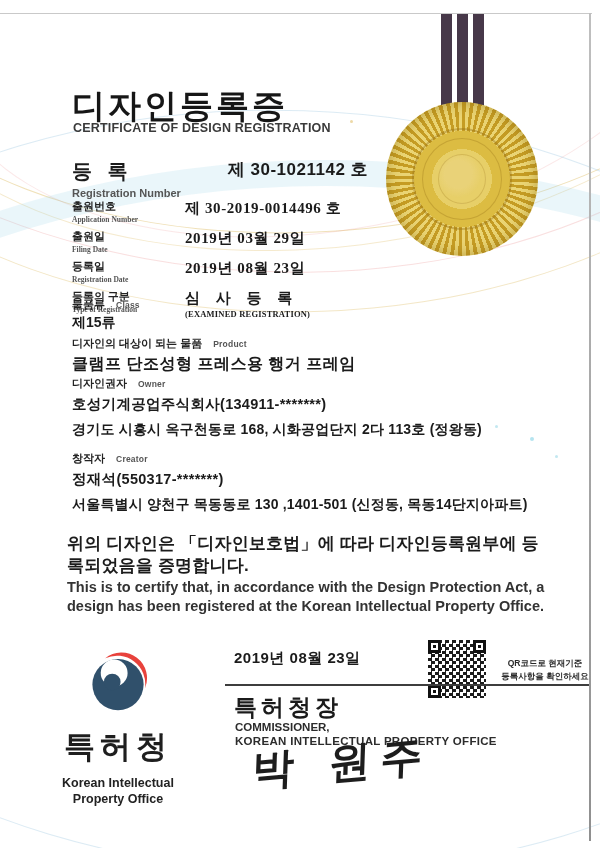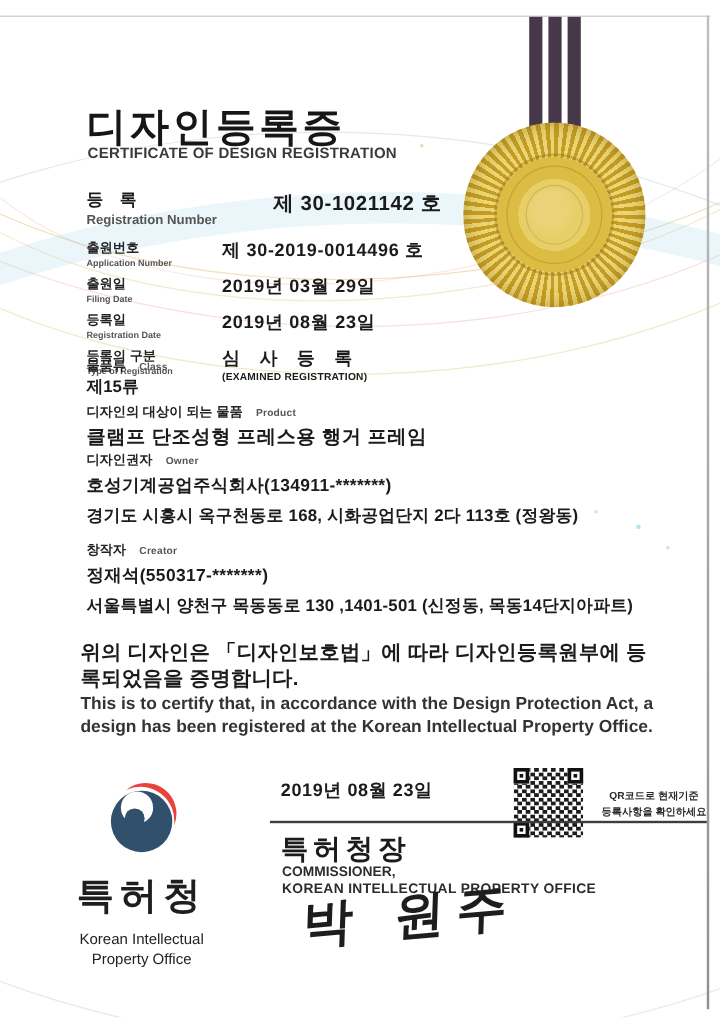--- a/index.html
+++ b/index.html
@@ -32,26 +32,26 @@
   .seal-ring1{position:absolute;inset:26px;border-radius:50%;border:2px solid rgba(150,112,22,.40);}
   .seal-ring2{position:absolute;inset:36px;border-radius:50%;border:1px solid rgba(150,112,22,.32);}
   .seal-core{position:absolute;inset:52px;border-radius:50%;background:radial-gradient(circle at 42% 40%, #e9d278 0 35%, rgba(0,0,0,0) 60%);border:1px solid rgba(150,112,22,.25);}
 
   
   .abs{position:absolute;z-index:4;}
   .title-ko{left:72px;top:84px;font-size:33px;font-weight:700;letter-spacing:3px;color:#161616;}
   .title-en{left:73px;top:121px;font-size:12.5px;font-weight:700;color:#3a3a3a;letter-spacing:.2px;}
 
   .reg-row{left:72px;top:158px;width:460px;display:flex;}
-  .reg-label .ko{font-size:14px;font-weight:700;letter-spacing:5px;}
+  .reg-label .ko{font-size:20px;font-weight:700;letter-spacing:5px;}
   .reg-label .en{font-size:11px;font-weight:700;color:#555;margin-top:2px;}
   .reg-value{font-size:17px;font-weight:700;margin-left:47px;letter-spacing:.5px;}
 
   .fields{left:72px;top:199px;width:470px;}
-  .frow{display:flex;margin-bottom:5px;}
+  .frow{display:flex;margin-bottom:5px;font-family:Liberation Serif, serif;}
   .flab{width:113px;flex:none;}
   .flab .ko{font-size:11px;font-weight:700;color:#232323;}
   .flab .en{font-size:7.5px;font-weight:700;color:#555;margin-top:1px;}
   .fval{font-size:15px;font-weight:700;letter-spacing:.6px;}
   .fval .sub{font-size:8.5px;font-weight:700;letter-spacing:.2px;margin-top:1px;}
   .fval.spread{letter-spacing:6px;}
 
   .class-block{left:72px;top:297px;}
   .mini-label{font-size:11px;font-weight:700;color:#232323;}
   .mini-label .en{font-size:8.5px;font-weight:700;color:#555;margin-left:8px;letter-spacing:.2px;}
@@ -79,21 +79,21 @@
   .comm-ko{left:234px;top:692px;font-size:23px;font-weight:700;letter-spacing:4px;}
   .comm-en1{left:235px;top:721px;font-size:11.5px;font-weight:700;color:#2c2c2c;}
   .comm-en2{left:235px;top:735px;font-size:11.5px;font-weight:700;color:#2c2c2c;letter-spacing:.3px;}
   .signature{left:252px;top:735px;font-size:42px;font-weight:700;letter-spacing:10px;color:#1d1d1d;
              font-family:"DejaVu Serif","Liberation Serif",serif;
              transform:rotate(-5deg) skewX(-7deg);}
 
   .logo-block{left:58px;top:650px;width:120px;text-align:center;}
   .logo-swirl{width:64px;height:64px;margin:0 auto;display:block;}
   .logo-ko{font-size:31px;font-weight:700;letter-spacing:5px;margin-top:12px;color:#1e1e1e;}
-  .logo-en{font-size:12.5px;font-weight:400;color:#222;line-height:1.25;margin-top:8px;}
+  .logo-en{font-size:12.5px;font-weight:700;color:#222;line-height:1.25;margin-top:8px;}
 </style>
 </head>
 <body>
 
 <div class="page">
 
   <div class="deco arc-y1"></div>
   <div class="deco arc-y2"></div>
   <div class="deco arc-y3"></div>
   <div class="deco arc-p1"></div>

